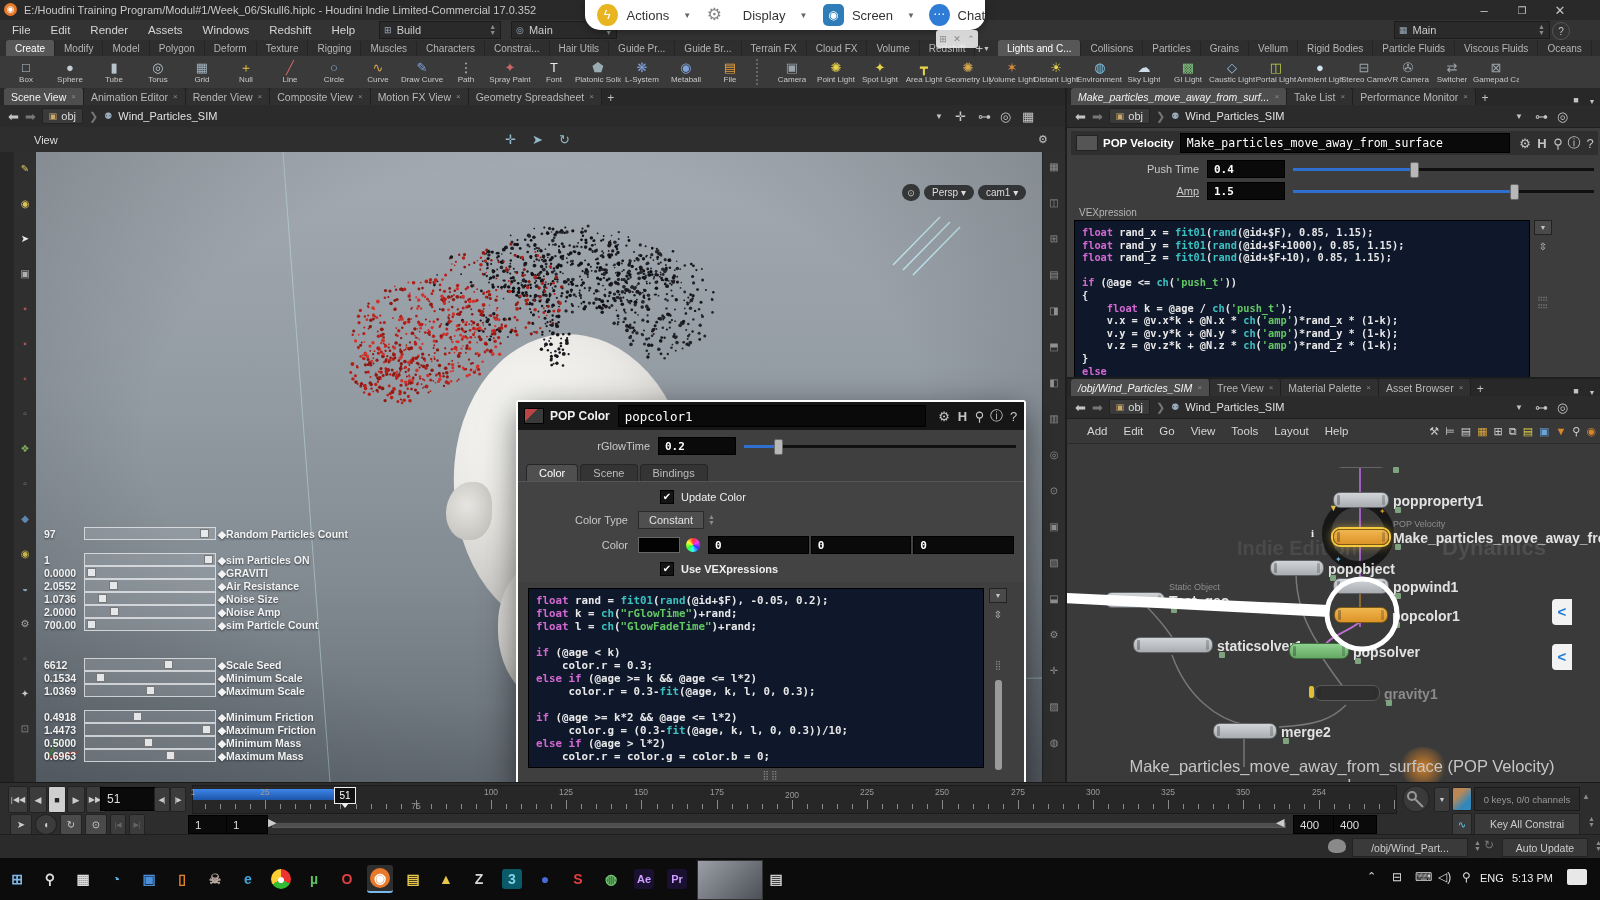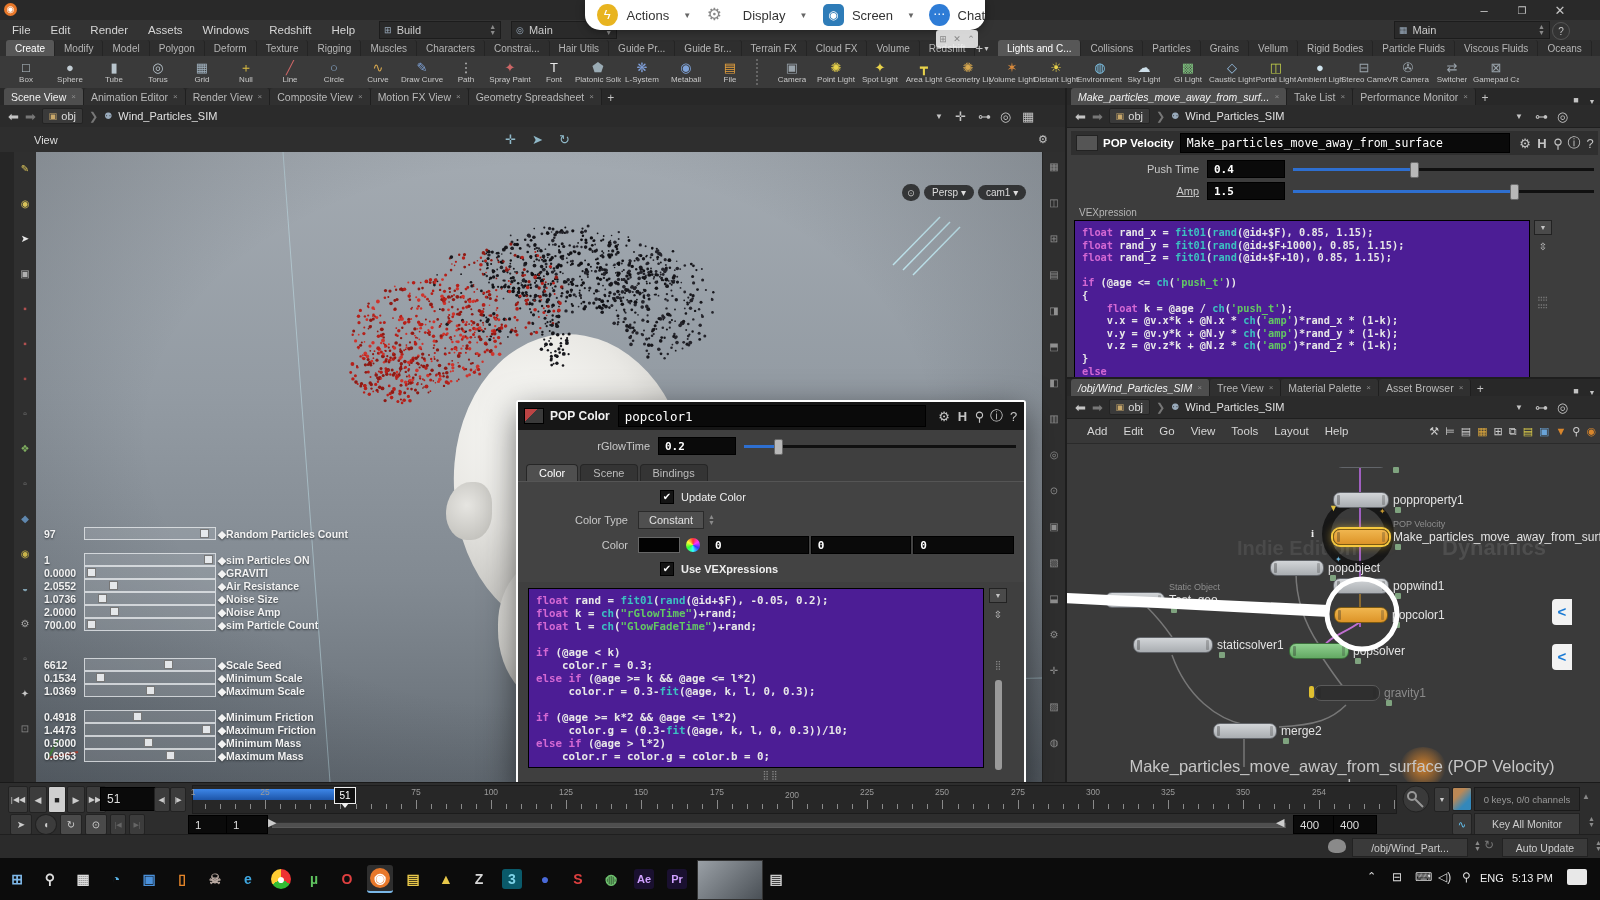--- a/index.html
+++ b/index.html
@@ -26,54 +26,55 @@
   .ptab .x{color:#8d8d8d;font-size:8px;}
   .pathbar{height:22px;background:#2b2b2b;border-bottom:1px solid #1f1f1f;display:flex;align-items:center;font-size:11px;gap:6px;}
   .pchip{background:#3a3a3a;border:1px solid #232323;border-radius:2px;padding:1px 6px;display:flex;gap:4px;align-items:center;color:#ddd;}
   
   .pfield{background:#0a0a0a;color:#fff;font-family:"DejaVu Sans Mono",monospace;font-weight:bold;font-size:11px;display:flex;align-items:center;padding-left:6px;border:1px solid #000;}
   .hslider{position:relative;height:14px;flex:1;}
   .hslider .track{position:absolute;left:0;right:0;top:6px;height:3px;background:#101010;}
   .hslider .fill{position:absolute;left:0;top:6px;height:3px;background:#2e6fd0;}
   .hslider .handle{position:absolute;top:0;width:7px;height:14px;background:#b8b8b8;border:1px solid #6a6a6a;border-radius:2px;}
   .plabel{color:#c8c8c8;font-size:11px;text-align:right;}
-  .codebox{background:#4c1d95;border:1px solid #000;font-family:"DejaVu Sans Mono",monospace;font-weight:bold;font-size:10.3px;line-height:12.6px;color:#e8e8e8;padding:5px 7px;overflow:hidden;white-space:pre;}
+  .codebox{background:#0f172a;border:1px solid #000;font-family:"DejaVu Sans Mono",monospace;font-weight:bold;font-size:10.3px;line-height:12.6px;color:#e8e8e8;padding:5px 7px;overflow:hidden;white-space:pre;}
   .kw{color:#d368d3;} .fn{color:#3cc1c1;} .str{color:#63c763;}
   .icbtn{color:#c4c4c4;font-size:13px;display:flex;align-items:center;justify-content:center;}
   
   .hudrow{display:flex;align-items:center;height:13px;font-size:10.5px;font-weight:bold;color:#f2f2f2;text-shadow:0 1px 2px rgba(40,45,50,.9);}
   .hudval{width:40px;}
   .hudsl{position:relative;width:130px;height:11px;background:rgba(200,205,210,.18);border:1px solid rgba(235,238,240,.75);margin-right:2px;}
   .hudsl .hh{position:absolute;top:1px;width:7px;height:7px;background:rgba(240,242,244,.9);border:1px solid #777;}
   .hudlb{white-space:nowrap;}
   
   .nnode{position:absolute;height:14px;border-radius:7px;}
   .nnode.gray{background:linear-gradient(180deg,#d2d5d8,#a9adb1);border:1px solid #62656a;}
   .nnode.yellow{background:linear-gradient(180deg,#f0b64f,#dd9428);border:1px solid #7c5a12;}
   .nnode.green{background:linear-gradient(180deg,#8fd08f,#63a963);border:1px solid #3b6e3b;}
   .nnode.dark{background:#2f2f2f;border:1px solid #5a5a5a;}
   .nnode.selected{box-shadow:0 0 0 2px #f6c93f,0 0 8px 2px rgba(246,201,63,.5);}
   .ntype{position:absolute;font-size:9px;color:#8d8d8d;white-space:nowrap;}
-  .nname{position:absolute;font-size:12px;color:#e2e2e2;white-space:nowrap;}
+  .nname{position:absolute;font-size:14px;color:#e2e2e2;white-space:nowrap;font-weight:bold;}
   .tbtn{background:#3c3c3c;border:1px solid #222;border-radius:2px;color:#ccc;display:flex;align-items:center;justify-content:center;}
   .blackfield{background:#0a0a0a;border:1px solid #000;color:#ddd;font-size:11.5px;display:flex;align-items:center;padding-left:6px;}
   .tick{position:absolute;background:#8a8a8a;width:1px;}
   .ticklb{position:absolute;font-size:8.5px;color:#9a9a9a;transform:translateX(-50%);}
   .tb-ic{width:26px;height:26px;display:flex;align-items:center;justify-content:center;font-size:15px;border-radius:3px;}
   .ckbox{width:12px;height:12px;background:#141414;border:1px solid #000;color:#fff;font-size:10px;line-height:12px;text-align:center;}
   .vtab{padding:2px 12px;font-size:11px;background:#343434;border:1px solid #262626;border-bottom:none;border-radius:4px 4px 0 0;color:#bbb;}
   .vtab.active{background:#4f4f4f;color:#fff;}
 </style>
 </head>
 <body>
 
 <div id="root">
 
   <div class="abs row titlebar">
     <span class="abs" style="left:4px;top:3px;width:13px;height:13px;border-radius:50%;background:#e8782a;color:#fff;font-size:9px;text-align:center;line-height:13px;">◉</span>
+    <span style="margin-left:24px;">E:/Houdini Training Program/Modul#1/Week_06/Skull6.hiplc - Houdini Indie Limited-Commercial 17.0.352</span>
     <span class="abs icbtn" style="left:1466px;top:0;width:36px;height:20px;">–</span>
     <span class="abs icbtn" style="left:1504px;top:0;width:36px;height:20px;font-size:10px;">❐</span>
     <span class="abs icbtn" style="left:1542px;top:0;width:36px;height:20px;">✕</span>
   </div>
 
   <div class="abs row menubar">
     <div id="menus" class="row" style="margin-left:2px;">
         <span class="menu-item">File</span>
         <span class="menu-item">Edit</span>
         <span class="menu-item">Render</span>
@@ -2484,21 +2485,21 @@
         <span class="tick" style="left: 1096px; top: 18px; height: 5px;"></span>
         <span class="tick" style="left: 1111px; top: 18px; height: 5px;"></span>
         <span class="tick" style="left: 1126px; top: 14px; height: 9px;"></span>
         <span class="tick" style="left: 1141px; top: 18px; height: 5px;"></span>
         <span class="tick" style="left: 1156px; top: 18px; height: 5px;"></span>
         <span class="tick" style="left: 1171px; top: 18px; height: 5px;"></span>
         <span class="tick" style="left: 1186px; top: 18px; height: 5px;"></span>
         <span class="tick" style="left: 1201px; top: 14px; height: 9px;"></span>
         <span class="ticklb" style="left: 0px; top: 1px;">1</span>
         <span class="ticklb" style="left: 72px; top: 1px;">25</span>
-        <span class="ticklb" style="left: 223px; top: 1px;">75</span>
+        <span class="ticklb" style="left: 223px; top: 15px;">75</span>
         <span class="ticklb" style="left: 298px; top: 1px;">100</span>
         <span class="ticklb" style="left: 373px; top: 1px;">125</span>
         <span class="ticklb" style="left: 448px; top: 1px;">150</span>
         <span class="ticklb" style="left: 524px; top: 1px;">175</span>
         <span class="ticklb" style="left: 599px; top: 4px;">200</span>
         <span class="ticklb" style="left: 674px; top: 1px;">225</span>
         <span class="ticklb" style="left: 749px; top: 1px;">250</span>
         <span class="ticklb" style="left: 825px; top: 1px;">275</span>
         <span class="ticklb" style="left: 900px; top: 1px;">300</span>
         <span class="ticklb" style="left: 975px; top: 1px;">325</span>
@@ -2526,21 +2527,21 @@
       <span class="tbtn" style="width:14px;height:19px;font-size:7px;color:#666;">▶|</span>
     </div>
     <div class="abs blackfield" style="left:188px;top:32px;width:34px;height:17px;">1</div>
     <div class="abs blackfield" style="left:226px;top:32px;width:34px;height:17px;">1</div>
     <div class="abs" style="left:272px;top:39px;width:1014px;height:4px;background:#4f4f4f;border-top:1px solid #333;border-bottom:1px solid #5a5a5a;"></div>
     <span class="abs" style="left:268px;top:33px;color:#ccc;font-size:11px;">▶</span>
     <span class="abs" style="left:1276px;top:33px;color:#ccc;font-size:11px;">◀</span>
     <div class="abs blackfield" style="left:1293px;top:32px;width:36px;height:17px;">400</div>
     <div class="abs blackfield" style="left:1333px;top:32px;width:36px;height:17px;">400</div>
     <span class="abs tbtn" style="left:1452px;top:30px;width:18px;height:20px;color:#6cf;font-size:10px;">∿</span>
-    <div class="abs row" style="left:1474px;top:30px;width:104px;height:20px;background:#3a3a3a;border:1px solid #222;justify-content:center;font-size:10.5px;color:#ccc;">Key All Monitor</div>
+    <div class="abs row" style="left:1474px;top:30px;width:104px;height:20px;background:#3a3a3a;border:1px solid #222;justify-content:center;font-size:10.5px;color:#ccc;">Key All Constrai</div>
     <span class="abs spin" style="left:1582px;top:33px;">▲<br>▼</span>
   </div>
 
   <div class="abs row" style="left:0;top:834px;width:1600px;height:24px;background:#2b2b2b;border-top:1px solid #1f1f1f;font-size:10.5px;">
     <span class="abs" style="left:1328px;top:4px;width:18px;height:14px;border-radius:50% 50% 40% 40%;background:#8a8a8a;"></span>
     <div class="abs row" style="left:1352px;top:3px;width:114px;height:17px;background:#3a3a3a;border:1px solid #222;justify-content:center;color:#ccc;">/obj/Wind_Part...</div>
     <span class="abs spin" style="left:1468px;top:5px;">▲<br>▼</span>
     <span class="abs" style="left:1484px;top:3px;color:#777;font-size:12px;">↻</span>
     <div class="abs row" style="left:1502px;top:3px;width:84px;height:17px;background:#3a3a3a;border:1px solid #222;justify-content:center;color:#ccc;">Auto Update</div>
     <span class="abs spin" style="left:1589px;top:5px;">▲<br>▼</span>

